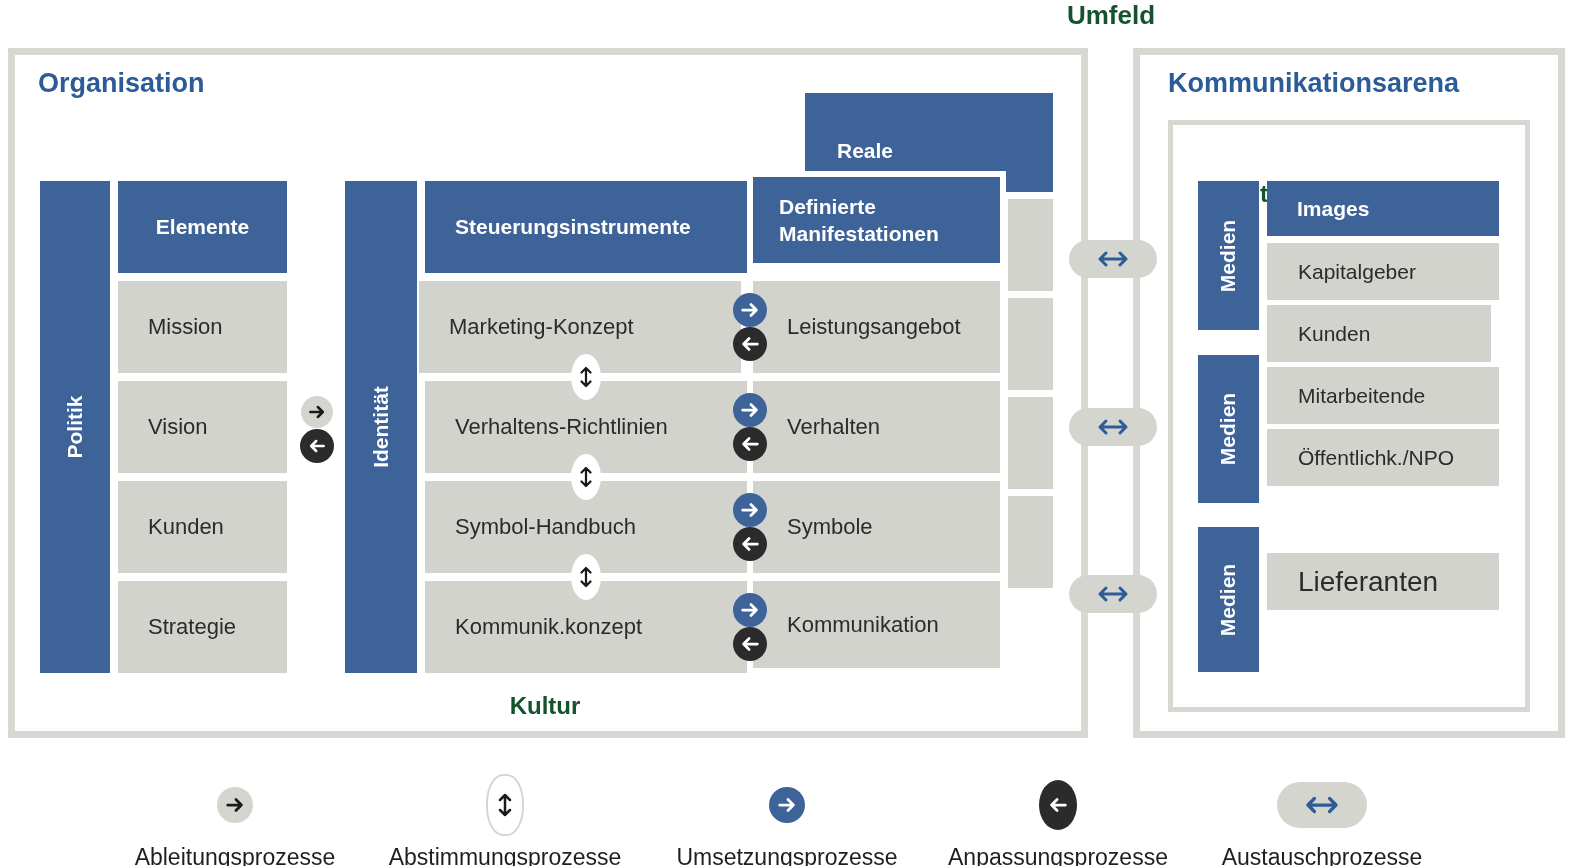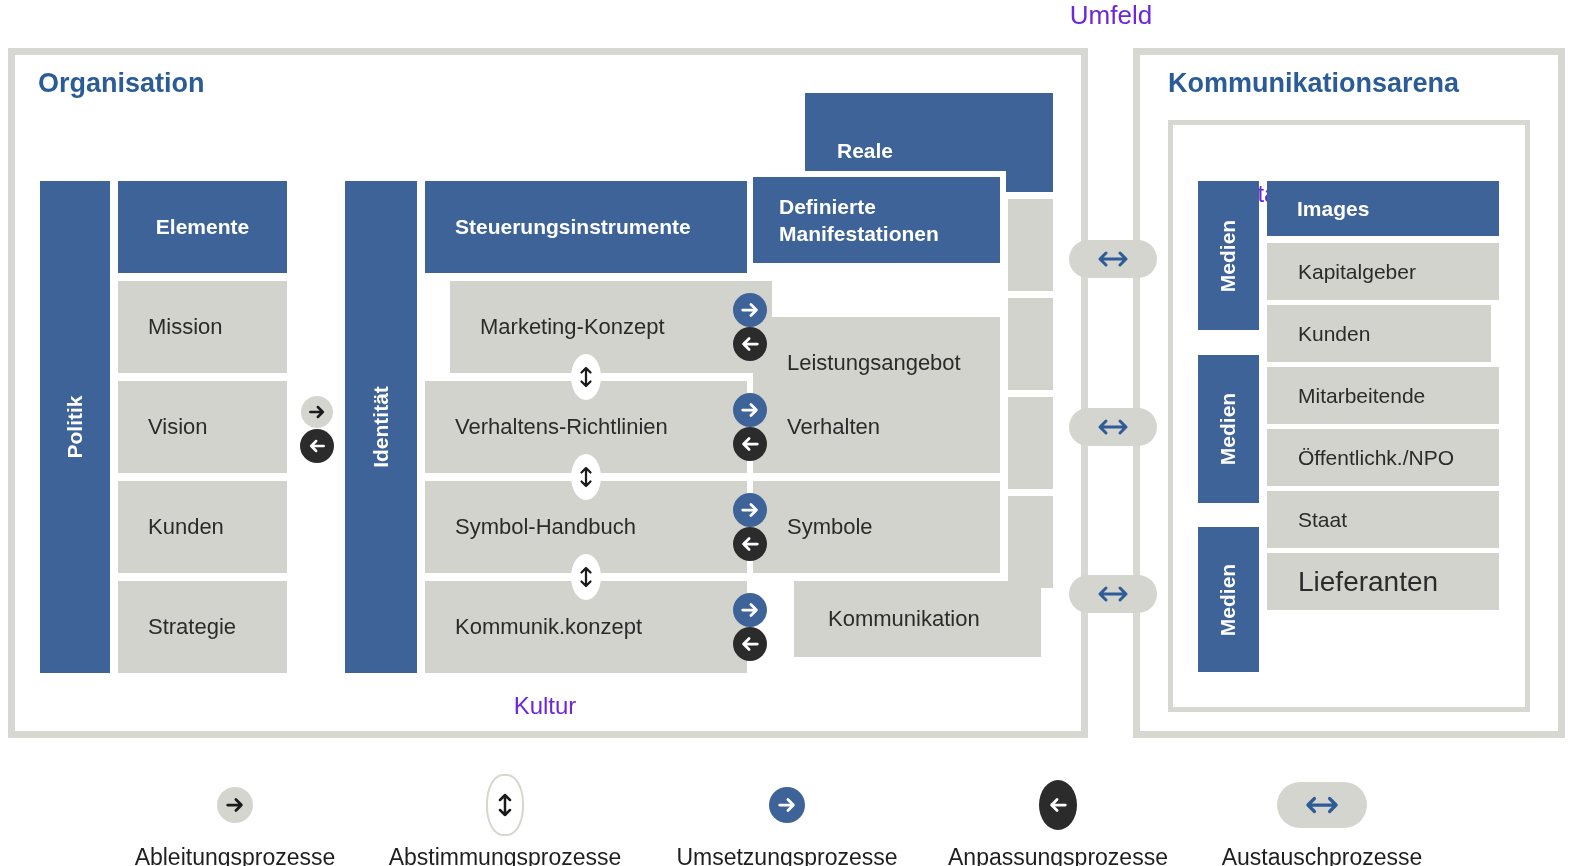--- a/index.html
+++ b/index.html
@@ -6,21 +6,21 @@
     --box-blue:#3e6399; --title-blue:#2b5c97; --row-gray:#d3d3cd;
     --border-gray:#d8d8d2; --pill-gray:#d5d5d0; --dark:#2b2b2b; --arrow-blue:#2f5b96;
   }
   html,body{margin:0;padding:0;background:#ffffff;}
   .canvas{position:relative;width:1572px;height:866px;background:#fff;
           font-family:"Liberation Sans","DejaVu Sans",sans-serif;overflow:hidden;}
   .abs{position:absolute;box-sizing:border-box;}
   .bigbox{border:7px solid var(--border-gray);background:#fff;}
   .innerbox{border:5px solid var(--border-gray);background:#fff;}
   .title{color:var(--title-blue);font-size:27px;font-weight:bold;}
-  .blackhead{color:#6d28d9;font-weight:normal;}
+  .blackhead{color:#14532d;font-weight:bold;}
   .bluecell{background:var(--box-blue);color:#fff;}
   .graycell{background:var(--row-gray);color:var(--dark);}
   .cell{display:flex;align-items:center;font-size:22px;}
   .padl{padding-left:30px;}
   .head{font-weight:bold;font-size:21px;line-height:1.3;}
   .center{justify-content:center;}
   .vcol{display:flex;align-items:center;justify-content:center;}
   .vtext{transform:rotate(-90deg);white-space:nowrap;font-weight:bold;font-size:21px;color:#fff;}
   .circle{border-radius:50%;display:flex;align-items:center;justify-content:center;z-index:3;}
   .ellipse{display:flex;align-items:center;justify-content:center;z-index:3;}
@@ -65,21 +65,21 @@
     <svg width="20" height="20" viewBox="0 0 24 24">
         <path d="M20 12H5M11 6l-6 6 6 6" fill="none" stroke="currentColor" stroke-width="3" stroke-linecap="round" stroke-linejoin="round"></path>
       </svg>
   </div>
 
   <div class="abs bluecell vcol" style="left:345px;top:181px;width:72px;height:492px;">
     <span class="vtext">Identität</span>
   </div>
 
   <div class="abs bluecell cell padl head" style="left:425px;top:181px;width:322px;height:92px;">Steuerungsinstrumente</div>
-  <div class="abs graycell cell padl" style="left:450px;top:281px;width:322px;height:92px;">Marketing-Konzept</div>
+  <div class="abs graycell cell padl" style="left:419px;top:281px;width:322px;height:92px;">Marketing-Konzept</div>
   <div class="abs graycell cell padl" style="left:425px;top:381px;width:322px;height:92px;">Verhaltens-Richtlinien</div>
   <div class="abs graycell cell padl" style="left:425px;top:481px;width:322px;height:92px;">Symbol-Handbuch</div>
   <div class="abs graycell cell padl" style="left:425px;top:581px;width:322px;height:92px;">Kommunik.konzept</div>
 
   <div class="abs ellipse white-ic" style="left:571px;top:354px;width:30px;height:46px;border-radius:15px/23px;">
     <svg width="18" height="30" viewBox="0 0 24 32">
         <path d="M12 4v24M6 10l6-6 6 6M6 22l6 6 6-6" fill="none" stroke="currentColor" stroke-width="3" stroke-linecap="round" stroke-linejoin="round"></path>
       </svg>
   </div>
   <div class="abs ellipse white-ic" style="left:571px;top:454px;width:30px;height:46px;border-radius:15px/23px;">
@@ -99,24 +99,24 @@
 
   <div class="abs graycell" style="left:1008px;top:199px;width:45px;height:92px;"></div>
   <div class="abs graycell" style="left:1008px;top:298px;width:45px;height:92px;"></div>
   <div class="abs graycell" style="left:1008px;top:397px;width:45px;height:92px;"></div>
   <div class="abs graycell" style="left:1008px;top:496px;width:45px;height:92px;"></div>
 
   <div class="abs bluecell cell head" style="left:747px;top:171px;width:259px;height:98px;border:6px solid #ffffff;padding-left:26px;z-index:2;">
     <span style="max-width:190px;">Definierte Manifestationen</span>
   </div>
 
-  <div class="abs graycell cell" style="left:753px;top:281px;width:247px;height:92px;padding-left:34px;margin-top:36px;">Leistungsangebot</div>
+  <div class="abs graycell cell" style="left:753px;top:281px;width:247px;height:92px;padding-left:34px;">Leistungsangebot</div>
   <div class="abs graycell cell" style="left:753px;top:381px;width:247px;height:92px;padding-left:34px;">Verhalten</div>
   <div class="abs graycell cell" style="left:753px;top:481px;width:247px;height:92px;padding-left:34px;">Symbole</div>
-  <div class="abs graycell cell" style="left:794px;top:581px;width:247px;height:76px;padding-left:34px;text-align:center;">Kommunikation</div>
+  <div class="abs graycell cell" style="left:753px;top:581px;width:247px;height:87px;padding-left:34px;text-align:center;">Kommunikation</div>
 
   <div class="abs circle blue-ic" style="left:733px;top:293px;width:34px;height:34px;">
     <svg width="22" height="22" viewBox="0 0 24 24">
         <path d="M4 12h15M13 6l6 6-6 6" fill="none" stroke="currentColor" stroke-width="3" stroke-linecap="round" stroke-linejoin="round"></path>
       </svg>
   </div>
   <div class="abs circle dark-ic" style="left:733px;top:327px;width:34px;height:34px;">
     <svg width="22" height="22" viewBox="0 0 24 24">
         <path d="M20 12H5M11 6l-6 6 6 6" fill="none" stroke="currentColor" stroke-width="3" stroke-linecap="round" stroke-linejoin="round"></path>
       </svg>
@@ -182,21 +182,20 @@
   </div>
   <div class="abs bluecell vcol" style="left:1198px;top:527px;width:61px;height:145px;">
     <span class="vtext">Medien</span>
   </div>
 
   <div class="abs bluecell cell head" style="left:1267px;top:181px;width:232px;height:55px;padding-left:30px;">Images</div>
   <div class="abs graycell cell" style="left:1267px;top:243px;width:232px;height:57px;padding-left:31px;font-size:21px;">Kapitalgeber</div>
   <div class="abs graycell cell" style="left:1267px;top:305px;width:224px;height:57px;padding-left:31px;font-size:21px;">Kunden</div>
   <div class="abs graycell cell" style="left:1267px;top:367px;width:232px;height:57px;padding-left:31px;font-size:21px;">Mitarbeitende</div>
   <div class="abs graycell cell" style="left:1267px;top:429px;width:232px;height:57px;padding-left:31px;font-size:21px;">Öffentlichk./NPO</div>
-  <div class="abs graycell cell" style="left:1267px;top:491px;width:232px;height:57px;padding-left:31px;font-size:21px;">Staat</div>
   <div class="abs graycell cell" style="left:1267px;top:553px;width:232px;height:57px;padding-left:31px;font-size:28px;">Lieferanten</div>
 
   <div class="abs legend-item" style="left:105px;top:776px;width:260px;">
     <div class="legend-iconzone">
       <div class="circle gray-ic" style="width:36px;height:36px;">
         <svg width="22" height="22" viewBox="0 0 24 24">
             <path d="M4 12h15M13 6l6 6-6 6" fill="none" stroke="currentColor" stroke-width="3" stroke-linecap="round" stroke-linejoin="round"></path>
           </svg>
       </div>
     </div>

